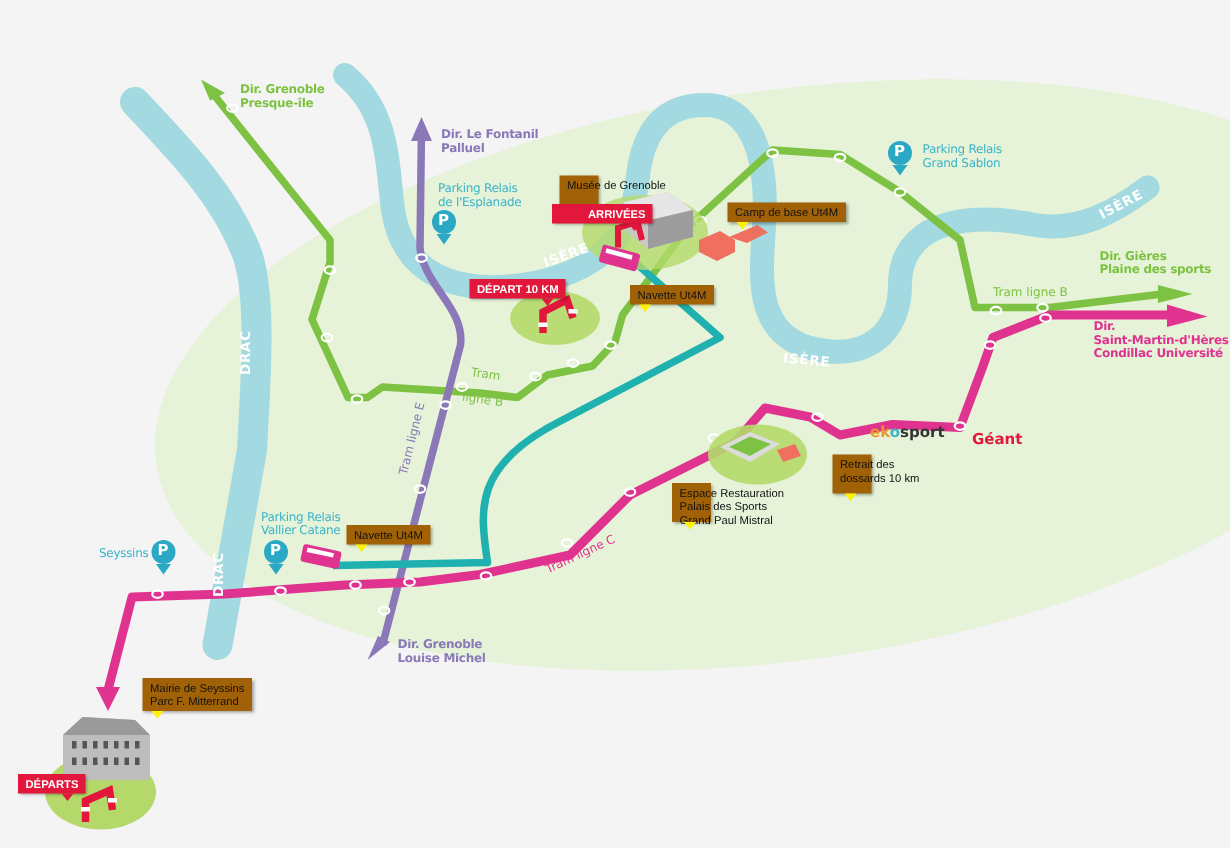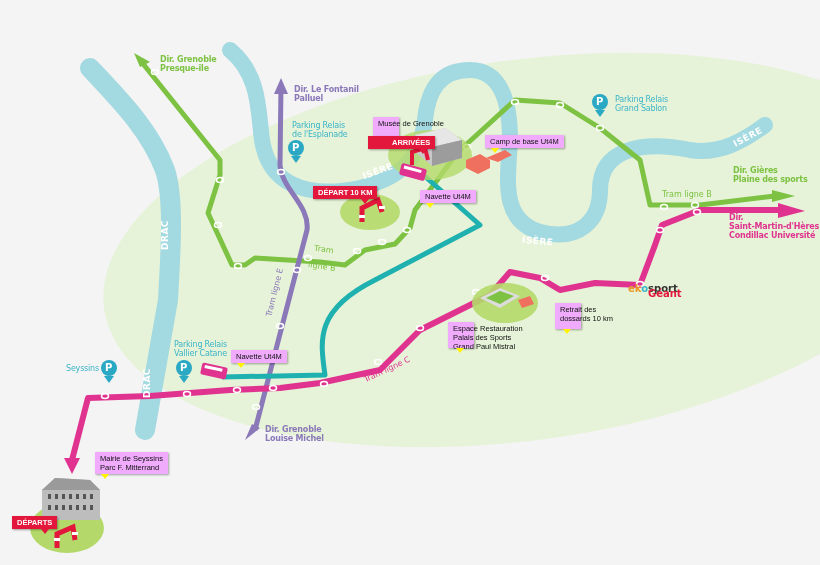--- a/index.html
+++ b/index.html
@@ -4,21 +4,21 @@
 <style>
   html, body { margin: 0; padding: 0; }
   body { width: 820px; height: 565px; background: #f4f4f4; overflow: hidden; position: relative; font-family: "Liberation Sans", sans-serif; }
   #map { position: absolute; left: 0; top: 0; width: 820px; height: 565px; }
   .lbl { position: absolute; font-family: "DejaVu Sans", sans-serif; font-weight: bold; font-size: 8px; line-height: 9px; white-space: nowrap; letter-spacing: -0.2px; }
   .lbl.green { color: #7dc242; }
   .lbl.purple { color: #8a78b8; }
   .lbl.cyan { color: #3cb4c8; }
   .lbl.pink { color: #e0338f; }
   .tag { position: absolute; font-family: "Liberation Sans", sans-serif; font-size: 7.5px; line-height: 9px; white-space: nowrap; padding: 2px 5px; }
-  .tag.yellow { background: #f0abfc; color: #111; box-shadow: 1px 1px 2px rgba(0,0,0,0.35); }
+  .tag.yellow { background: #a16207; color: #111; box-shadow: 1px 1px 2px rgba(0,0,0,0.35); }
   .tag.red { background: #e2173b; color: #fff; font-weight: bold; box-shadow: 1px 1px 2px rgba(0,0,0,0.35); }
   .tag.yellow::after { content: ""; position: absolute; bottom: -5px; border-left: 4px solid transparent; border-right: 4px solid transparent; border-top: 5px solid #fff200; }
   .tag.yellow.pl::after { left: 6px; }
   .tag.yellow.pr::after { right: 10px; }
   .tag.red::after { content: ""; position: absolute; bottom: -5px; right: 8px; border-left: 4px solid transparent; border-right: 4px solid transparent; border-top: 5px solid #e2173b; }
   .tag.right { text-align: right; }
   .river-lbl { position: absolute; color: #fff; font-family: "DejaVu Sans", sans-serif; font-weight: bold; font-size: 9px; letter-spacing: 0.5px; white-space: nowrap; }
   .line-lbl { position: absolute; font-family: "DejaVu Sans", sans-serif; font-size: 8px; white-space: nowrap; }
   .pr { position: absolute; width: 16px; height: 22px; }
   .brand { position: absolute; font-family: "DejaVu Sans", sans-serif; font-weight: bold; white-space: nowrap; }
@@ -234,17 +234,17 @@
   <div>Retrait des</div>
   <div>dossards 10 km</div>
 </div>
 <div class="tag yellow pl" style="left:95px;top:452px;">
   <div>Mairie de Seyssins</div>
   <div>Parc F. Mitterrand</div>
 </div>
 <div class="tag red" style="left:12px;top:516px;">DÉPARTS</div>
 
 <div class="brand" style="left:580px;top:283px;font-size:10px;">
-  <span style="color:#e89a2a;margin-left:48px;">ek</span><span style="color:#3cb4c8;">o</span><span style="color:#333;">sport</span>
+  <span style="color:#e89a2a;">ek</span><span style="color:#3cb4c8;">o</span><span style="color:#333;">sport</span>
 </div>
 <div class="brand" style="left:648px;top:288px;font-size:10px;color:#e2173b;">
   <span>Géant</span>
 </div>
 
 </body></html>

